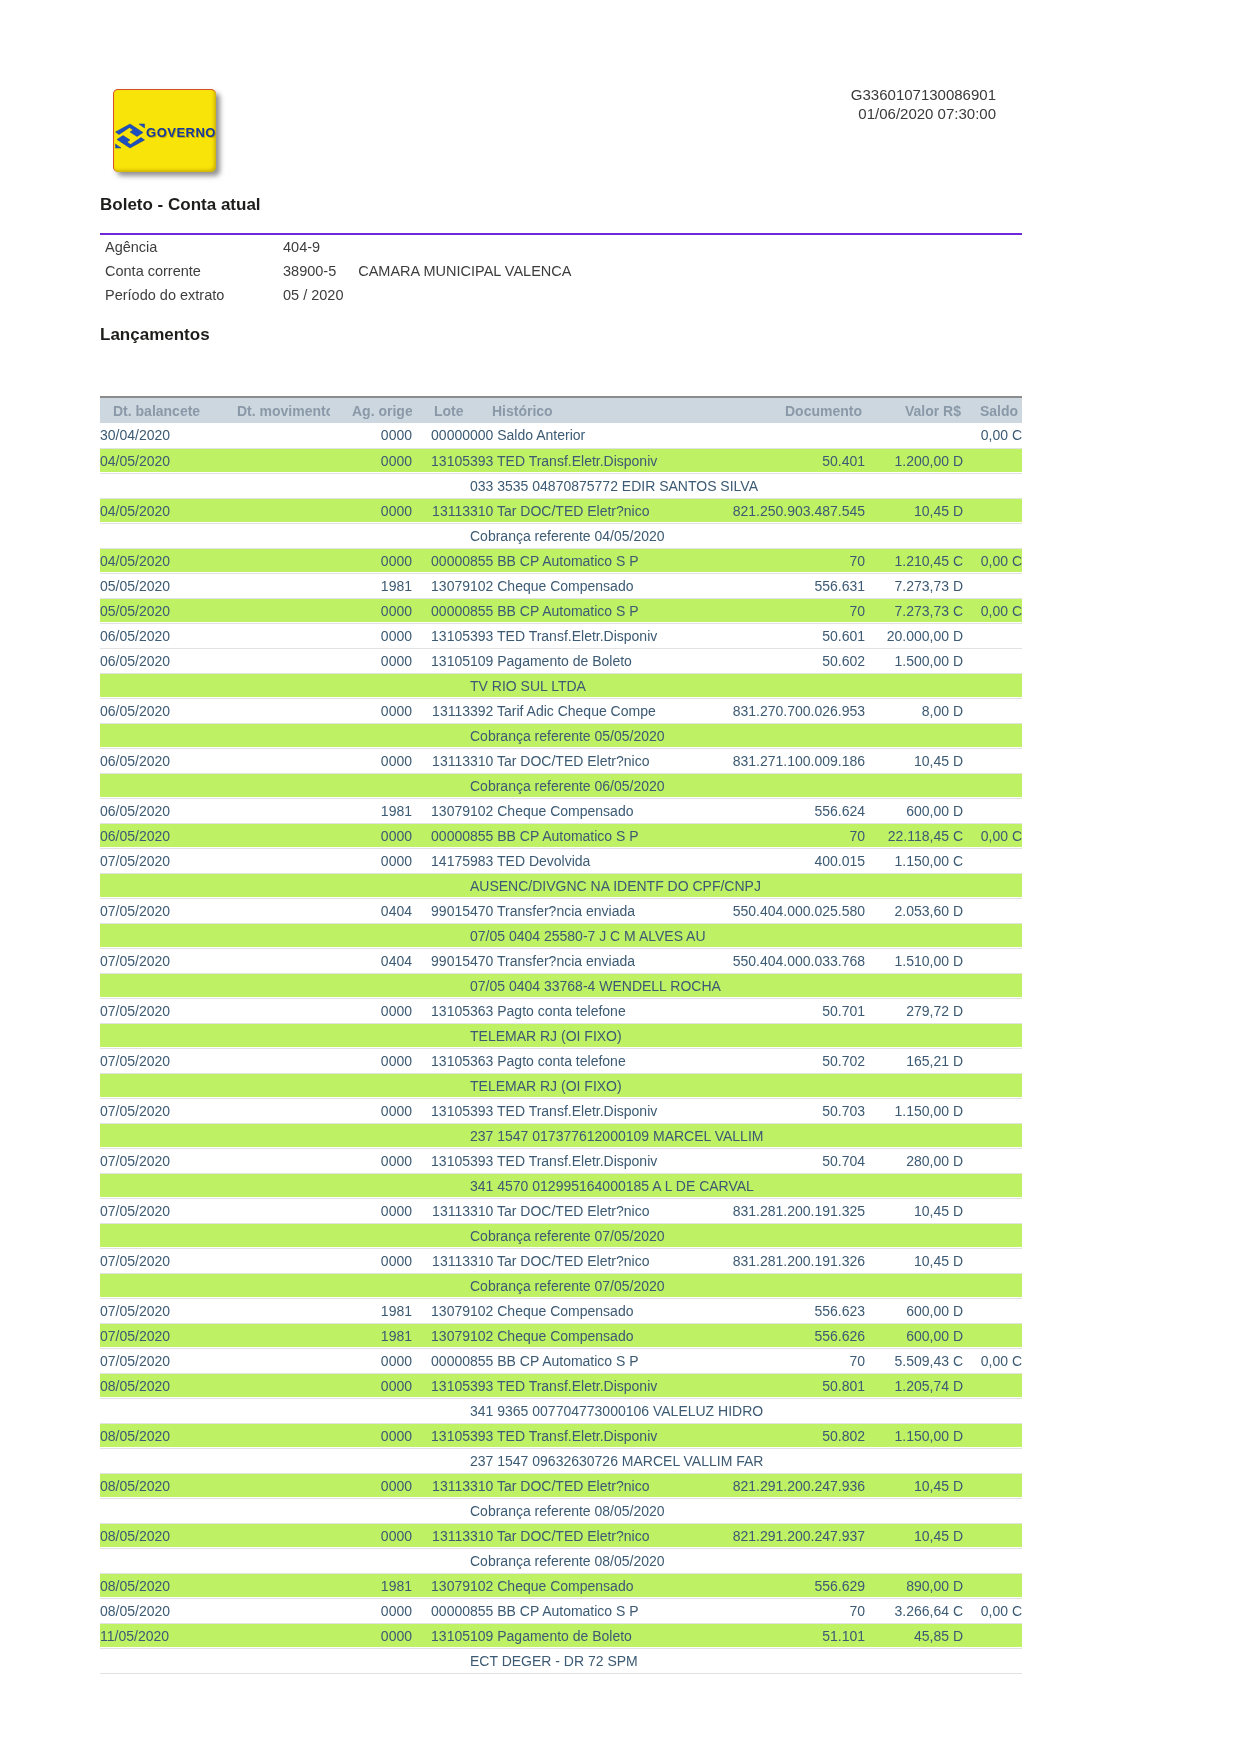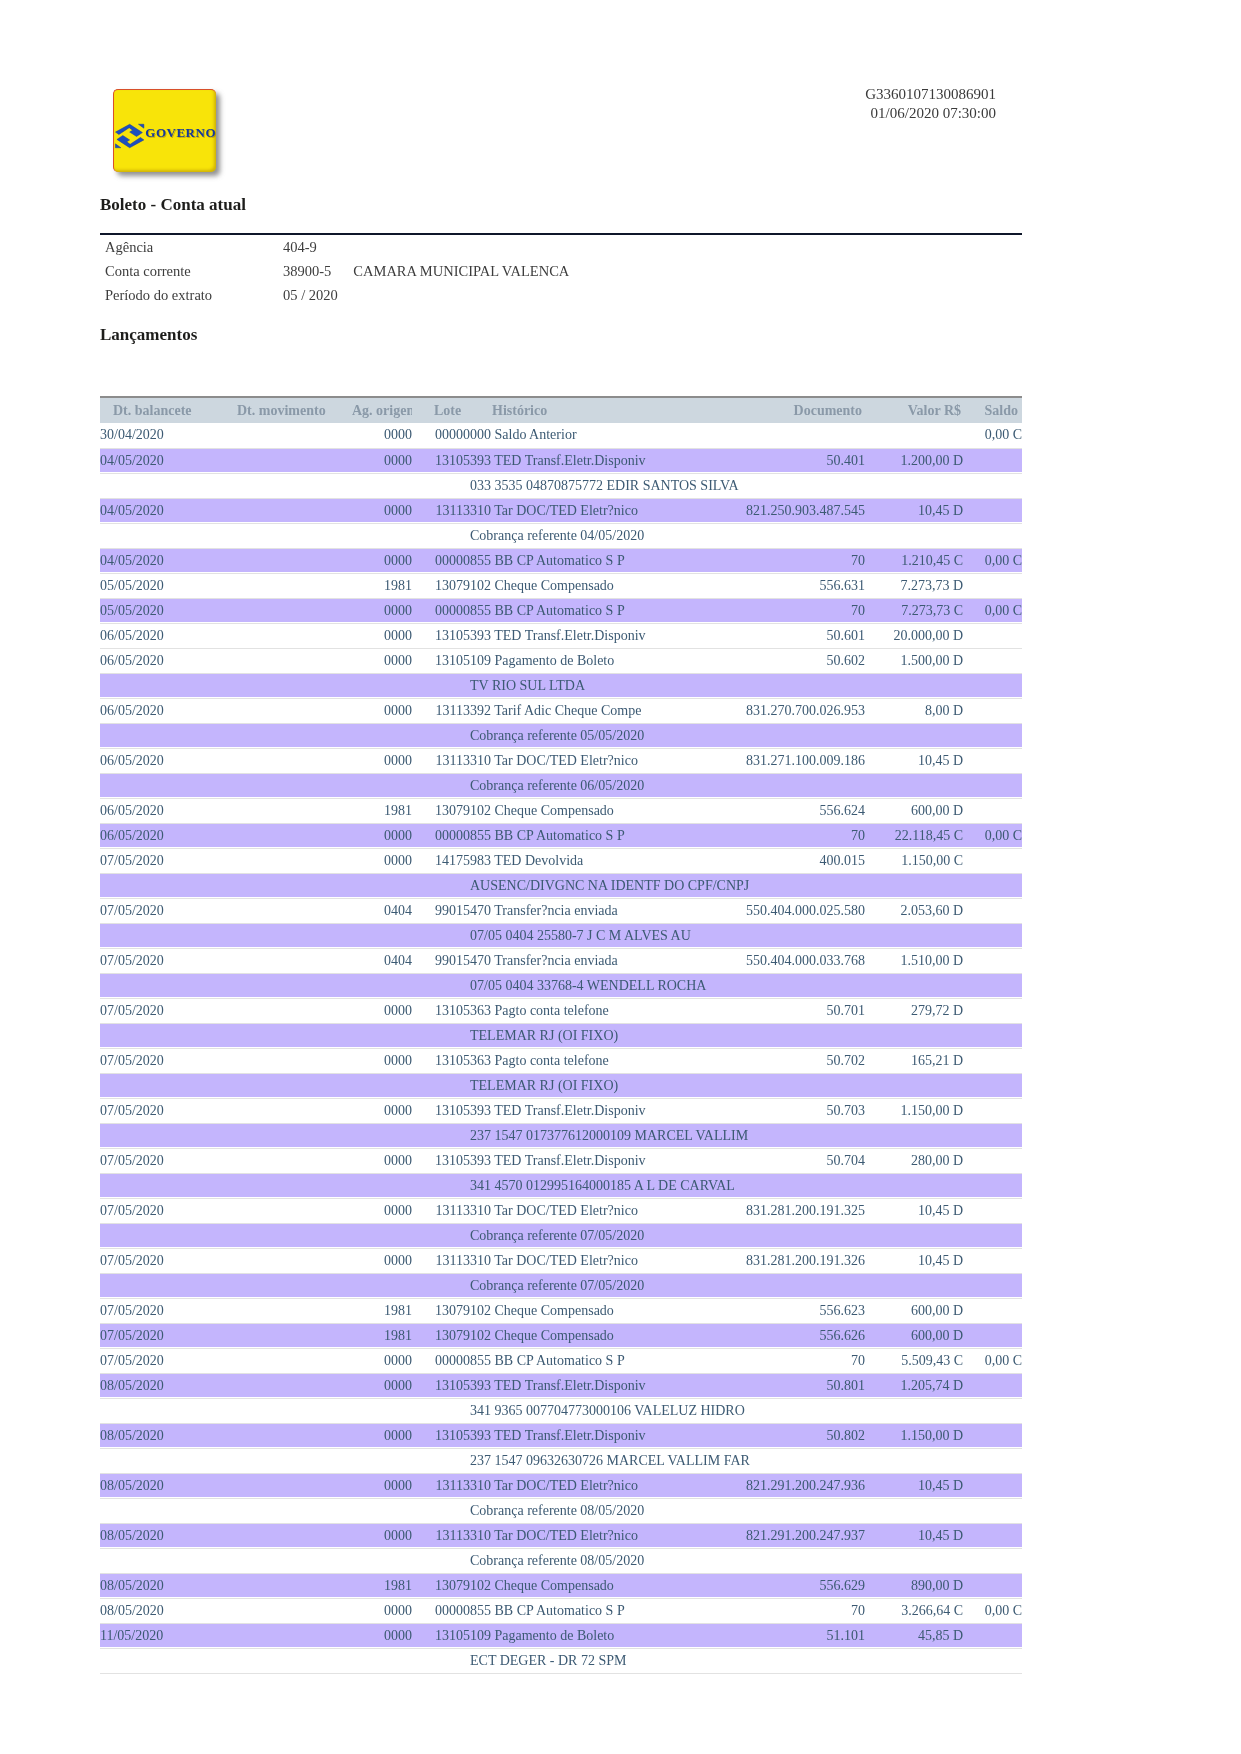--- a/index.html
+++ b/index.html
@@ -1,17 +1,17 @@
 <!DOCTYPE html>
 <html><head>
 <meta charset="utf-8">
 <style>
   html,body{margin:0;padding:0;background:#fff;}
   .page{position:relative;width:1199px;height:1754px;background:#fff;
-        font-family:Liberation Serif, serif;color:#3d3d3d;overflow:hidden;border-radius:24px;}
+        font-family:Liberation Sans, sans-serif;color:#3d3d3d;overflow:hidden;border-radius:24px;}
 
   
   .doc-meta{position:absolute;top:85px;right:203px;text-align:right;
             font-size:15px;line-height:19px;color:#3a3a3a;}
 
   
   .logo{position:absolute;left:113px;top:89px;width:102px;height:82px;
         background:#f8e409;border-radius:5px;
         border-top:1px solid #d8502a;border-left:1px solid #d8502a;
         box-shadow:4px 4px 5px rgba(110,110,110,.75), inset -2px -2px 3px rgba(160,120,0,.45);
@@ -19,37 +19,37 @@
   .logo svg{margin-top:9px;}
   .logo-text{color:#16399b;font-weight:bold;font-size:13px;letter-spacing:.5px;
              margin-top:3px;text-shadow:1px 1px 0 rgba(150,120,0,.5);}
 
   
   .sec-title{position:absolute;left:100px;font-size:17px;font-weight:bold;color:#1d1d1b;}
   .t1{top:195px;} .t2{top:325px;}
 
   
   .info{position:absolute;left:100px;top:233px;width:922px;
-        border-top:2px solid #0f172a;font-size:14.5px;color:#3d3d3d;}
+        border-top:2px solid #6d28d9;font-size:14.5px;color:#3d3d3d;}
   .info-row{display:flex;height:24px;align-items:center;}
   .info-label{width:178px;padding-left:5px;}
   .info-extra{margin-left:22px;}
 
   
   table.entries{position:absolute;left:100px;top:396px;width:922px;
         border-collapse:collapse;table-layout:fixed;font-size:14px;}
   table.entries thead tr{background:#cdd7df;border-top:2px solid #8c8c8c;height:26px;}
   table.entries th{font-weight:bold;color:#8a99a8;text-align:left;padding:0 0 0 22px;
         white-space:nowrap;overflow:hidden;}
   table.entries th:first-child{padding-left:13px;}
   table.entries th.r{text-align:right;padding:0 3px 0 0;}
   table.entries th.r-valor{padding-right:2px;}
   table.entries th.r-saldo{padding-right:4px;margin-top:24px;}
   table.entries tbody tr{height:25px;border-bottom:1px solid #e2e2e2;background:#fff;}
-  table.entries tbody tr.alt{background:#c4b5fd;
+  table.entries tbody tr.alt{background:#bef264;
         box-shadow:inset 0 1px 0 #fff, inset 0 -1px 0 #fff;}
   table.entries td{padding:0;color:#3c5a73;white-space:nowrap;overflow:visible;}
   .c-date{padding-left:22px;}
   .c-ag{text-align:right;padding-right:20px;}
   .c-lote{text-align:right;padding-right:2px;}
   .c-hist{padding-left:7px;}
   .c-doc{text-align:right;padding-right:3px;}
   .c-valor{text-align:right;padding-right:2px;}
   .c-saldo{text-align:right;padding-right:4px;}
   td.debit{color:#e60000;}

